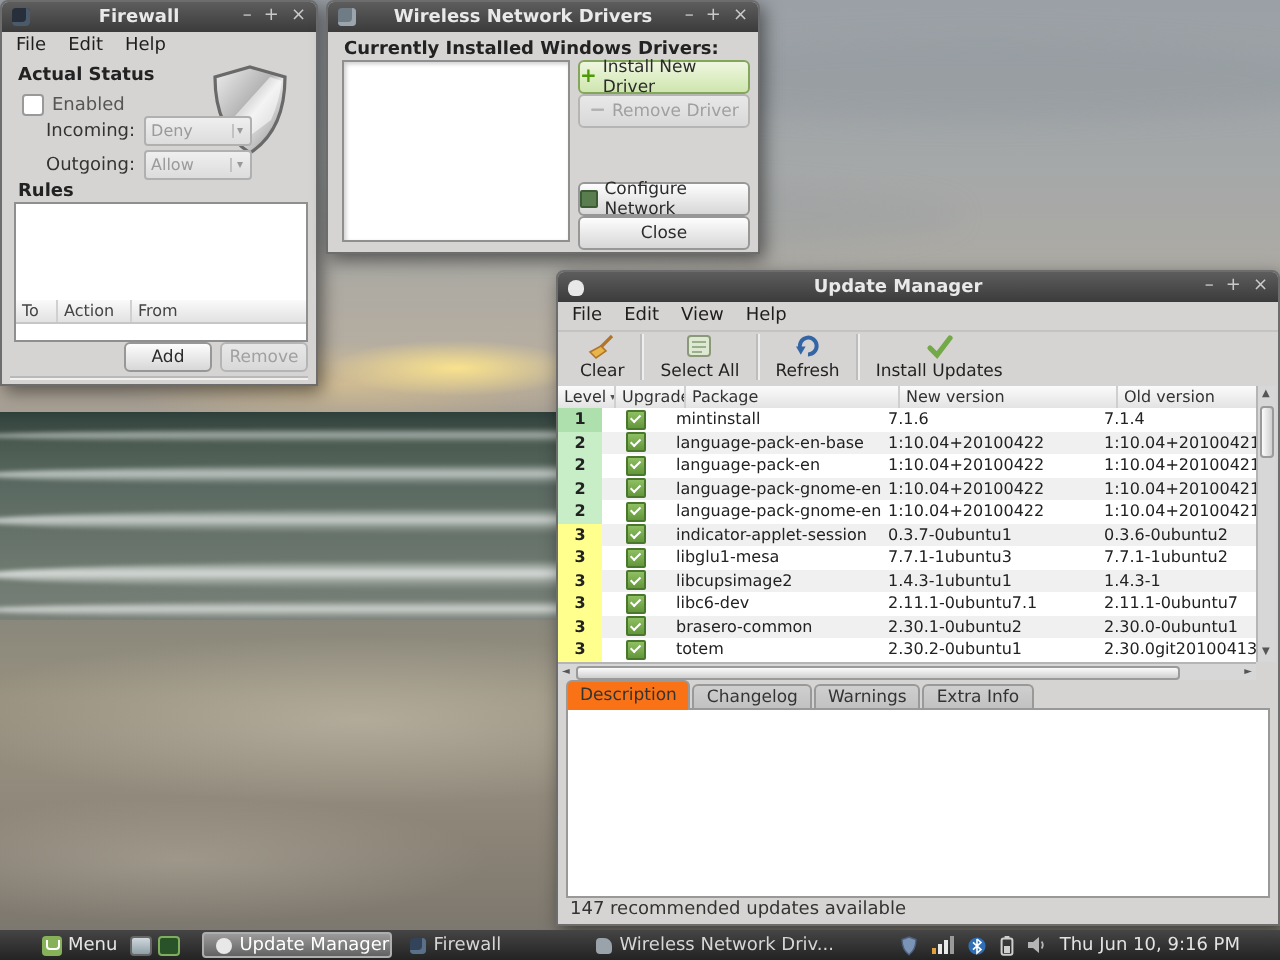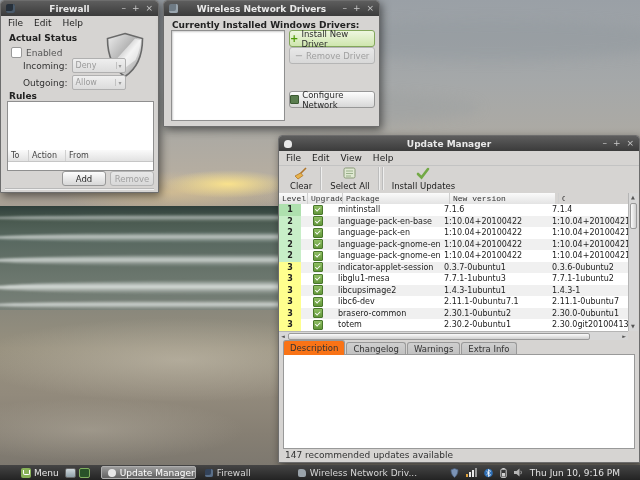--- a/index.html
+++ b/index.html
@@ -76,22 +76,22 @@
   .mini-ico{font-weight:bold;font-size:10px;line-height:10px;}
 
   
   #um{left:278px;top:135px;width:360px;height:326px;}
   #um .menubar{border-bottom:1px solid #c3c3c3;}
   #um-toolbar{position:absolute;left:0;top:28px;width:358px;height:29px;display:flex;align-items:stretch;padding-left:4px;}
   .tool{display:flex;flex-direction:column;align-items:center;justify-content:center;gap:1px;
     padding:1px 7px;font-size:8.5px;color:#222;}
   .tool .ticon{height:14px;display:flex;align-items:center;}
   .tsep{width:0;border-left:1px solid #bdbdbd;border-right:1px solid #eee;margin:3px 1px;}
-  #um-table-head{position:absolute;left:0;top:57px;width:276px;height:11px;display:flex;
-    background:linear-gradient(180deg,#fbfbfb,#e3e3e3);border-bottom:1px solid #b9b9b9;font-size:8px;color:#333;font-family:Liberation Mono, monospace;}
+  #um-table-head{position:absolute;left:0;top:57px;width:349px;height:11px;display:flex;
+    background:linear-gradient(180deg,#fbfbfb,#e3e3e3);border-bottom:1px solid #b9b9b9;font-size:8px;color:#333;}
   #um-table-head div{display:flex;align-items:center;padding:0 3px;border-right:1px solid #cfcfcf;overflow:hidden;white-space:nowrap;}
   .col-level{width:22px;flex:none;} .col-upg{width:28px;flex:none;}
   .col-pkg{width:100px;flex:none;} .col-new{width:102px;flex:none;} .col-old{flex:1;}
   #um-tbody{position:absolute;left:0;top:68px;width:349px;height:127px;background:#fff;overflow:hidden;}
   .um-row{display:flex;height:11.5px;font-size:8px;color:#222;align-items:center;}
   .um-row:nth-child(even){background:#f0f0f0;}
   .um-row div{padding:0 3px;overflow:hidden;white-space:nowrap;}
   .lvl{display:flex;align-items:center;justify-content:center;font-weight:bold;height:100%;box-sizing:border-box;}
   .upg{display:flex;align-items:center;justify-content:center;}
   .cb{width:8px;height:8px;background:linear-gradient(180deg,#8fbf63,#63973a);border:1px solid #49772c;
@@ -230,20 +230,23 @@
       <span>Install New Driver</span>
     </div>
     <div class="btn wl-btn disabled" style="top:46px;">
       <span class="mini-ico" style="color:#b0b0b0;">−</span>
       <span>Remove Driver</span>
     </div>
     <div class="btn wl-btn" style="top:90px;">
       <span style="width:8px;height:7px;background:#5a7d4f;border:1px solid #3c5a33;border-radius:1px;"></span>
       <span>Configure Network</span>
     </div>
+    <div class="btn wl-btn" style="top:107px;">
+      <span>Close</span>
+    </div>
   </div>
 
   <div class="window" id="um">
     <div class="titlebar">
       <div class="win-icon" style="background:#e8e8e8;border-radius:50% 50% 40% 40%;width:8px;height:8px;"></div>
       <div class="title">Update Manager</div>
       <div class="controls">
         <span>–</span>
         <span>+</span>
         <span>×</span>
@@ -275,20 +278,29 @@
           <svg width="13" height="12" viewBox="0 0 13 12">
             <rect x="1" y="1" width="11" height="10" rx="1.5" fill="#dfe8d2" stroke="#8a9a78"></rect>
             <line x1="3" y1="4" x2="10" y2="4" stroke="#9ab08a"></line>
             <line x1="3" y1="6.5" x2="10" y2="6.5" stroke="#9ab08a"></line>
             <line x1="3" y1="9" x2="8" y2="9" stroke="#9ab08a"></line>
           </svg>
         </span>
         <span>Select All</span>
       </div>
       <div class="tsep"></div>
+      <div class="tool">
+        <span class="ticon">
+          <svg width="14" height="14" viewBox="0 0 14 14">
+            <path d="M3.2 8.5 A4.2 4.2 0 1 1 7 11.2" fill="none" stroke="#3465a4" stroke-width="2"></path>
+            <polygon points="1,7.2 5.8,7.2 3.4,11.4" fill="#3465a4"></polygon>
+          </svg>
+        </span>
+        <span>Refresh</span>
+      </div>
       <div class="tsep"></div>
       <div class="tool">
         <span class="ticon">
           <svg width="14" height="13" viewBox="0 0 14 13">
             <path d="M2 7 L5.5 10.5 L12 2" fill="none" stroke="#73a946" stroke-width="2.6" stroke-linecap="round"></path>
           </svg>
         </span>
         <span>Install Updates</span>
       </div>
     </div>

